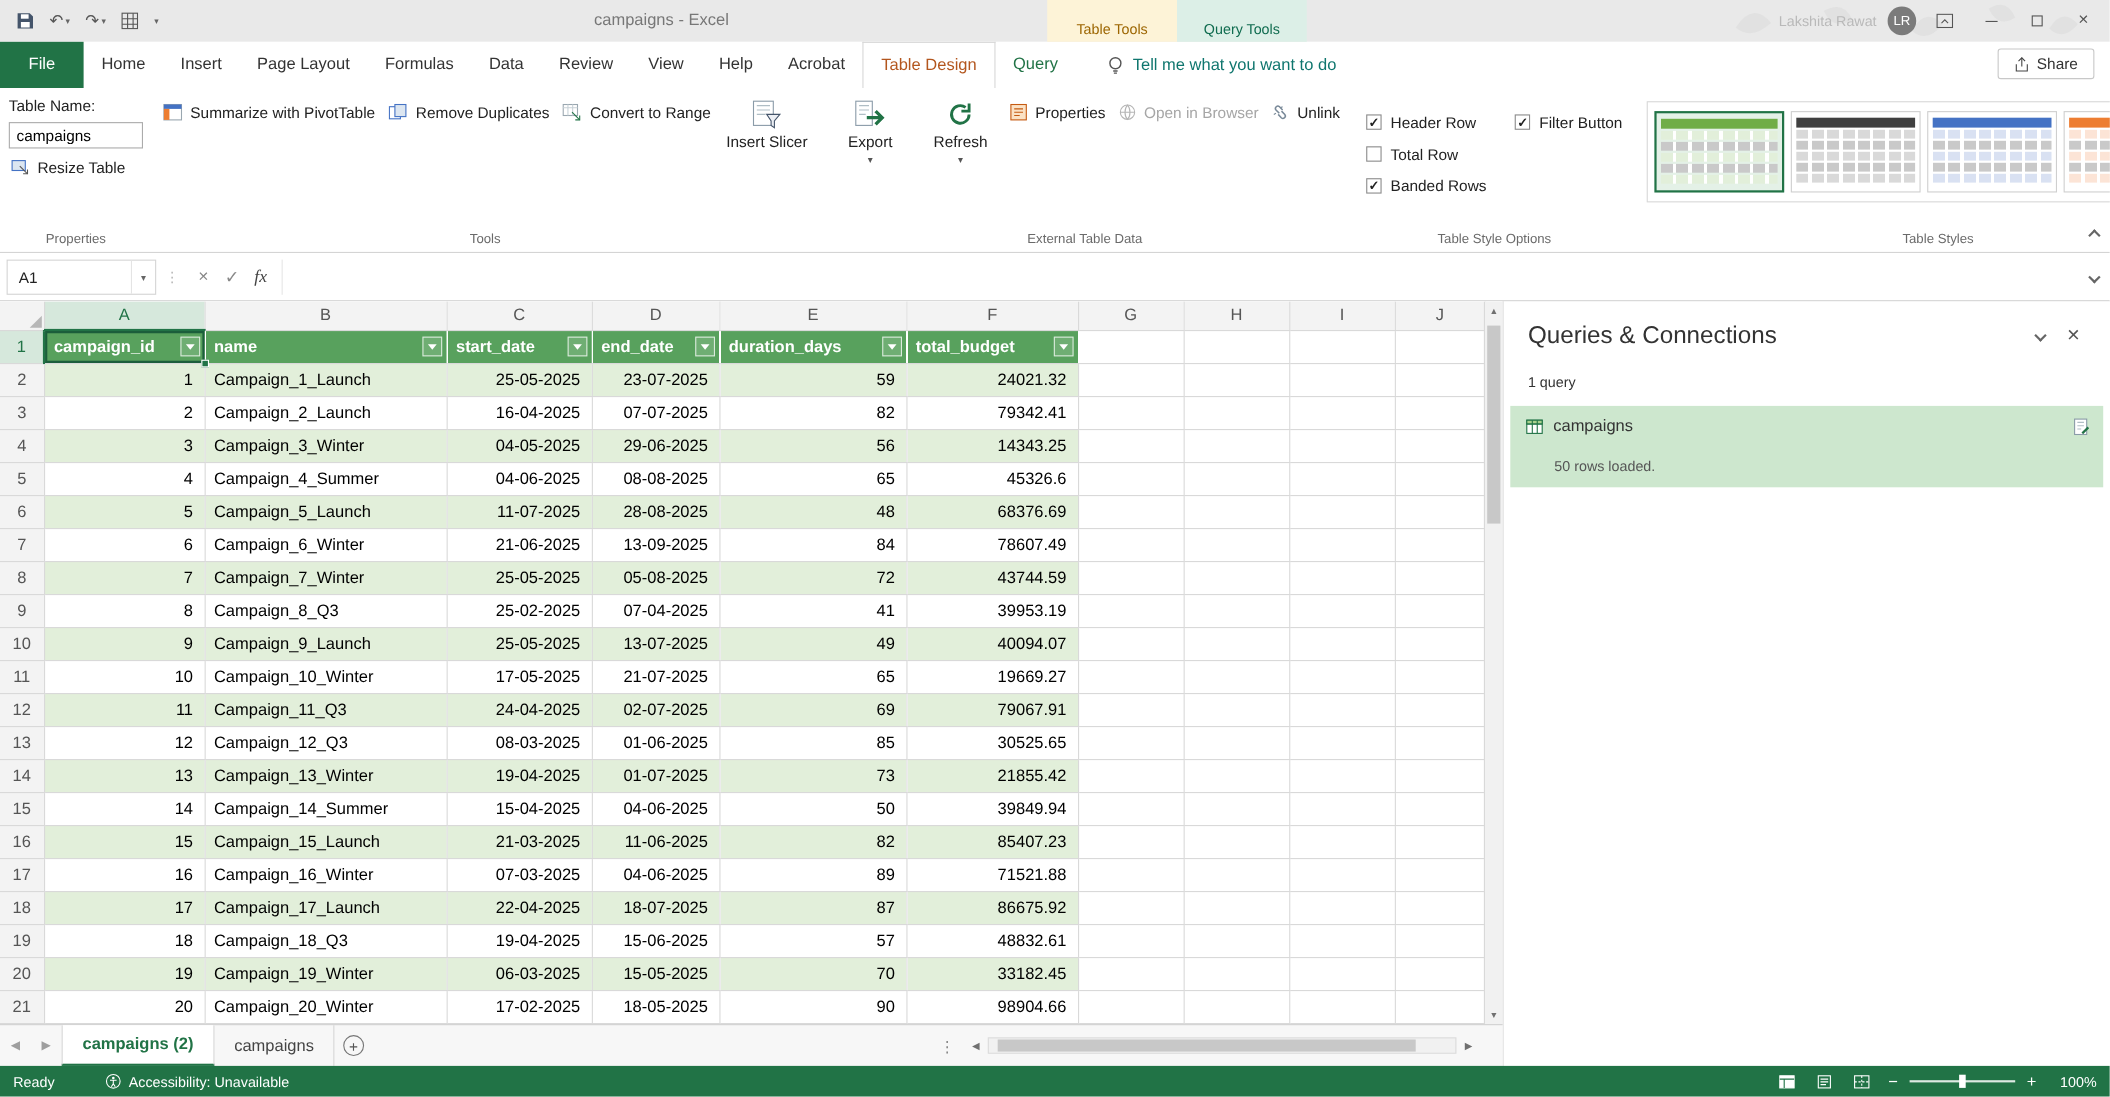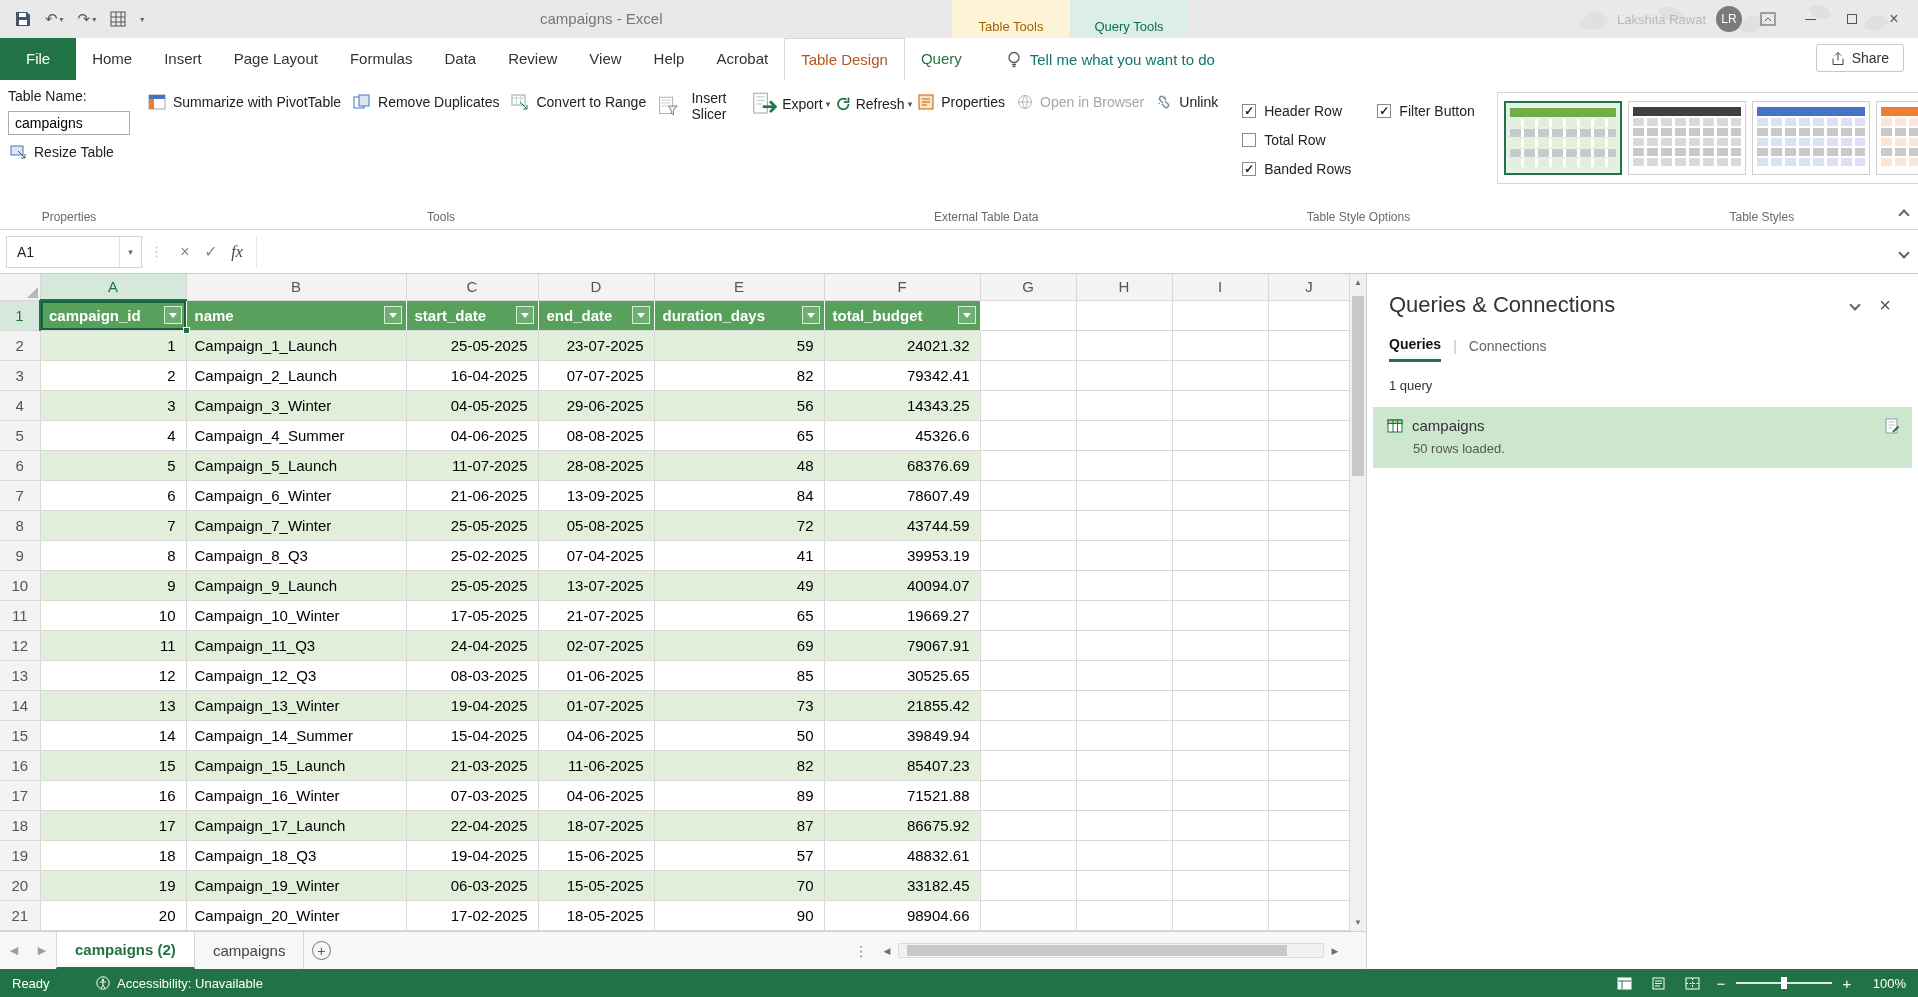--- a/index.html
+++ b/index.html
@@ -39,21 +39,21 @@
   .rgroup{display:flex;flex-direction:column;padding:6px 8px 0;}
   .g-body{flex:1;display:flex;align-items:flex-start;}
   .g-label{height:24px;font-size:12px;color:#6A6A6A;text-align:center;line-height:24px;}
   .gsep{width:1px;background:#E2E2E2;margin:6px 0;}
   .g-props{width:170px;}
   .props-col{display:flex;flex-direction:column;gap:7px;font-size:14px;color:#222;padding-top:2px;}
   .tn-input{width:122px;height:24px;border:1px solid #ABABAB;font-size:14px;padding:0 6px;font-family:"Liberation Sans",sans-serif;}
   .small-btn{display:flex;align-items:center;gap:7px;font-size:14px;color:#222;padding:2px 2px;white-space:nowrap;cursor:default;}
   .small-btn.disabled{color:#A6A6A6;}
   .stack{display:flex;gap:8px;padding-top:6px;}
-  .big-btn{width:78px;display:flex;flex-direction:row;align-items:center;text-align:center;font-size:14px;color:#222;gap:3px;padding-top:4px;cursor:default;}
+  .big-btn{width:78px;display:flex;flex-direction:column;align-items:center;text-align:center;font-size:14px;color:#222;gap:3px;padding-top:4px;cursor:default;}
   .big-btn .caret{font-size:9px;color:#555;}
   .g-tools .g-body{gap:10px;}
   .g-ext .g-body{gap:4px;}
   .cb-cols{display:flex;gap:26px;padding:10px 6px 0;}
   .cb-col{display:flex;flex-direction:column;}
   .cb-row{display:flex;align-items:center;gap:8px;height:29px;font-size:14px;color:#222;white-space:nowrap;}
   .cb-box{width:14px;height:14px;border:1px solid #8A8A8A;background:#fff;display:flex;align-items:center;justify-content:center;font-size:12px;font-weight:bold;color:#222;flex:0 0 auto;}
   .gallery{display:flex;align-items:stretch;border:1px solid #D8D8D8;background:#fff;margin-top:6px;height:92px;}
   .thumbs{display:flex;gap:6px;padding:6px;align-items:center;}
   .thumb{width:118px;height:74px;border:1px solid #CFCFCF;background:#fff;padding:5px 4px;}
@@ -126,21 +126,21 @@
   .qc-btn{width:30px;height:26px;display:flex;align-items:center;justify-content:center;color:#555;}
   .qc-close{font-size:20px;}
   .qc-tabs{display:flex;align-items:center;padding:12px 22px 0;gap:12px;}
   .qc-tab{padding-bottom:7px;color:#666;}
   .qc-tab.active{color:#111;font-weight:bold;border-bottom:3px solid #217346;}
   .qc-div{color:#C0C0C0;padding-bottom:7px;}
   .qc-count{padding:16px 22px 0;font-size:13px;color:#333;}
   .qc-item{margin:14px 6px 0;background:#CDE7CE;padding:10px 12px 12px 14px;cursor:default;}
   .qc-item-row1{display:flex;align-items:center;gap:9px;font-size:15px;color:#333;}
   .qc-item-name{flex:1;}
-  .qc-item-row2{padding-left:26px;margin-top:7px;font-size:13px;color:#555;}
+  .qc-item-row2{padding-left:26px;margin-top:20px;font-size:13px;color:#555;}
 
   
   .statusbar{height:28px;flex:0 0 auto;background:#217346;color:#fff;display:flex;align-items:center;font-size:13px;}
   .sb-ready{margin-left:12px;width:70px;}
   .sb-acc{display:flex;align-items:center;gap:7px;margin-left:14px;}
   .sb-right{margin-left:auto;display:flex;align-items:center;gap:10px;margin-right:12px;}
   .sb-view{width:24px;height:22px;display:flex;align-items:center;justify-content:center;}
   .sb-zoom{display:flex;align-items:center;gap:8px;}
   .z-sign{font-size:15px;width:14px;text-align:center;}
   .z-track{width:96px;height:2px;background:rgba(255,255,255,.85);position:relative;}
@@ -832,25 +832,20 @@
     <div class="qc-panel">
       <div class="qc-head">
         <span class="qc-title">Queries &amp; Connections</span>
         <span class="qc-btn">
             <span class="chev"></span>
           </span>
         <span class="qc-btn qc-close">
             <span>×</span>
           </span>
       </div>
-      <div class="qc-tabs">
-        <span class="qc-tab active">Queries</span>
-        <span class="qc-div">|</span>
-        <span class="qc-tab">Connections</span>
-      </div>
       <div class="qc-count">1 query</div>
       <div class="qc-item">
         <div class="qc-item-row1">
           <svg width="16" height="14" viewBox="0 0 16 14">
               <rect x="1" y="1" width="14" height="12" fill="#fff" stroke="#217346"></rect>
               <rect x="1" y="1" width="14" height="3.5" fill="#A9D18E" stroke="#217346"></rect>
               <path d="M1 4.5h14M6 1v12M10.5 1v12" stroke="#217346" fill="none"></path>
             </svg>
           <span class="qc-item-name">campaigns</span>
           <svg width="16" height="16" viewBox="0 0 16 16">

